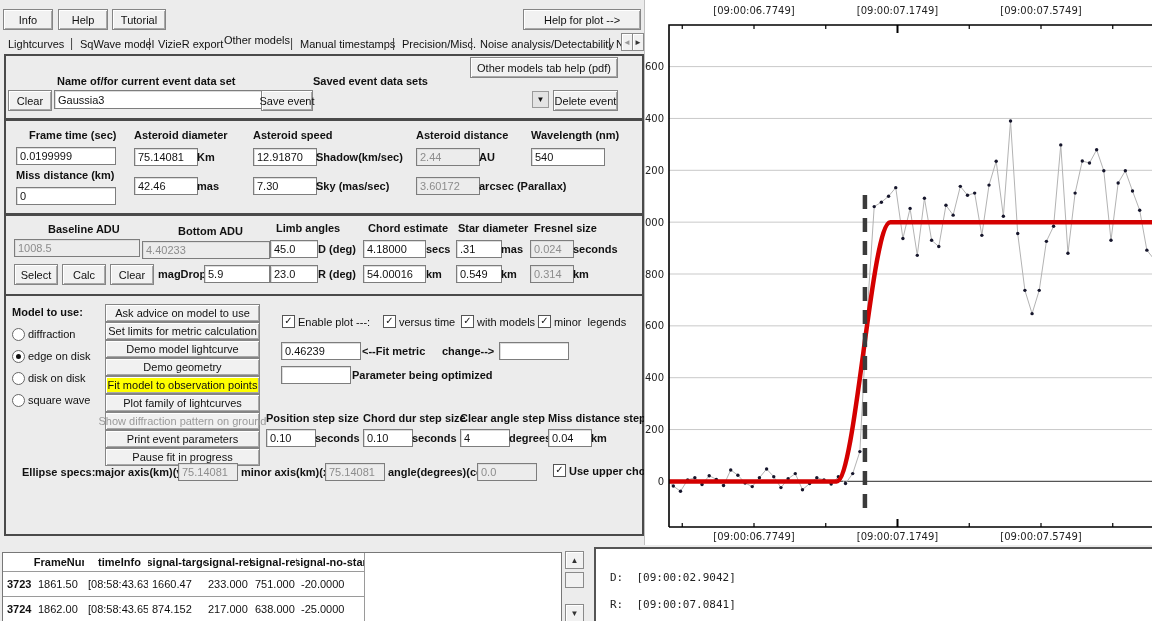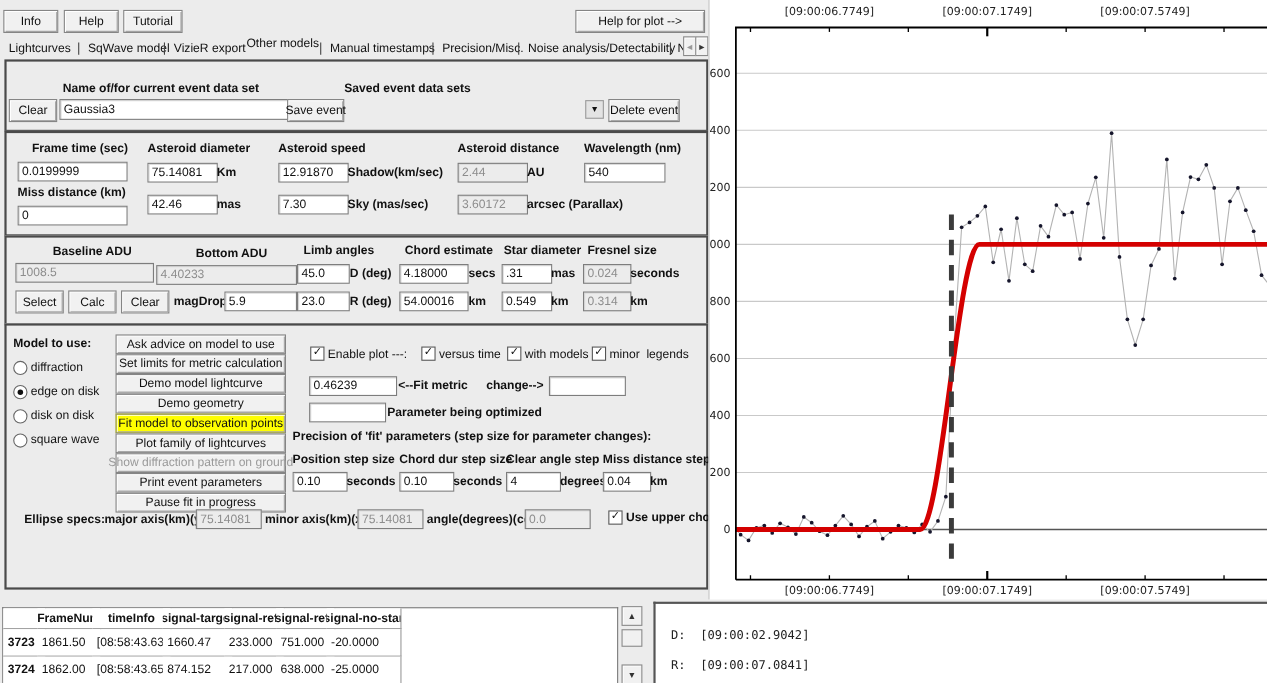--- a/index.html
+++ b/index.html
@@ -54,20 +54,21 @@
   <div class="tab" style="left:402px;top:38px">Precision/Misc.</div>
   <div class="sep" style="left:470px;top:36px">|</div>
   <div class="tab" style="left:480px;top:38px">Noise analysis/Detectability</div>
   <div class="sep" style="left:608px;top:36px">|</div>
 
   <div class="tab" style="left:616px;top:38px">Night Eagle</div>
   <div class="scrbtn" style="left:621px;top:33px;width:10px;height:16px;color:#999">◄</div>
   <div class="scrbtn" style="left:632px;top:33px;width:10px;height:16px">►</div>
 
   <div class="sec" style="left:4px;top:54px;width:636px;height:62px"></div>
+  <div class="btn" style="left:470px;top:57px;width:146px;height:19px">Other models tab help (pdf)</div>
   <div class="lbl b" style="left:57px;top:75px">Name of/for current event data set</div>
   <div class="lbl b" style="left:313px;top:75px">Saved event data sets</div>
   <div class="btn" style="left:8px;top:90px;width:42px;height:19px">Clear</div>
   <div class="fld" style="left:54px;top:90px;width:202px;height:17px">Gaussia3</div>
   <div class="btn" style="left:261px;top:90px;width:50px;height:19px">Save event</div>
   <div class="combo-arrow" style="left:532px;top:91px;height:15px">▼</div>
   <div class="btn" style="left:553px;top:90px;width:63px;height:19px">Delete event</div>
 
   <div class="sec" style="left:4px;top:119px;width:636px;height:92px"></div>
   <div class="lbl b" style="left:29px;top:129px">Frame time (sec)</div>
@@ -163,21 +164,20 @@
   <span class="cb" style="left:538px;top:315px">✓</span>
   <div class="lbl" style="left:554px;top:316px">minor  legends</div>
 
   <div class="fld" style="left:281px;top:342px;width:72px;height:16px">0.46239</div>
   <div class="lbl b" style="left:362px;top:345px">&lt;--Fit metric</div>
   <div class="lbl b" style="left:442px;top:345px">change--&gt;</div>
   <div class="fld" style="left:499px;top:342px;width:62px;height:16px"></div>
   <div class="fld" style="left:281px;top:366px;width:62px;height:16px"></div>
   <div class="lbl b" style="left:352px;top:369px">Parameter being optimized</div>
 
-  <div class="lbl b" style="left:266px;top:391px">Precision of 'fit' parameters (step size for parameter changes):</div>
   <div class="lbl b" style="left:266px;top:412px">Position step size</div>
   <div class="fld" style="left:266px;top:429px;width:42px;height:16px">0.10</div>
   <div class="lbl b" style="left:315px;top:432px">seconds</div>
   <div class="lbl b" style="left:363px;top:412px">Chord dur step size</div>
   <div class="fld" style="left:363px;top:429px;width:42px;height:16px">0.10</div>
   <div class="lbl b" style="left:412px;top:432px">seconds</div>
   <div class="lbl b" style="left:460px;top:412px">Clear angle step</div>
   <div class="fld" style="left:460px;top:429px;width:42px;height:16px">4</div>
   <div class="lbl b" style="left:509px;top:432px">degrees</div>
   <div class="lbl b" style="left:548px;top:412px">Miss distance step</div>

